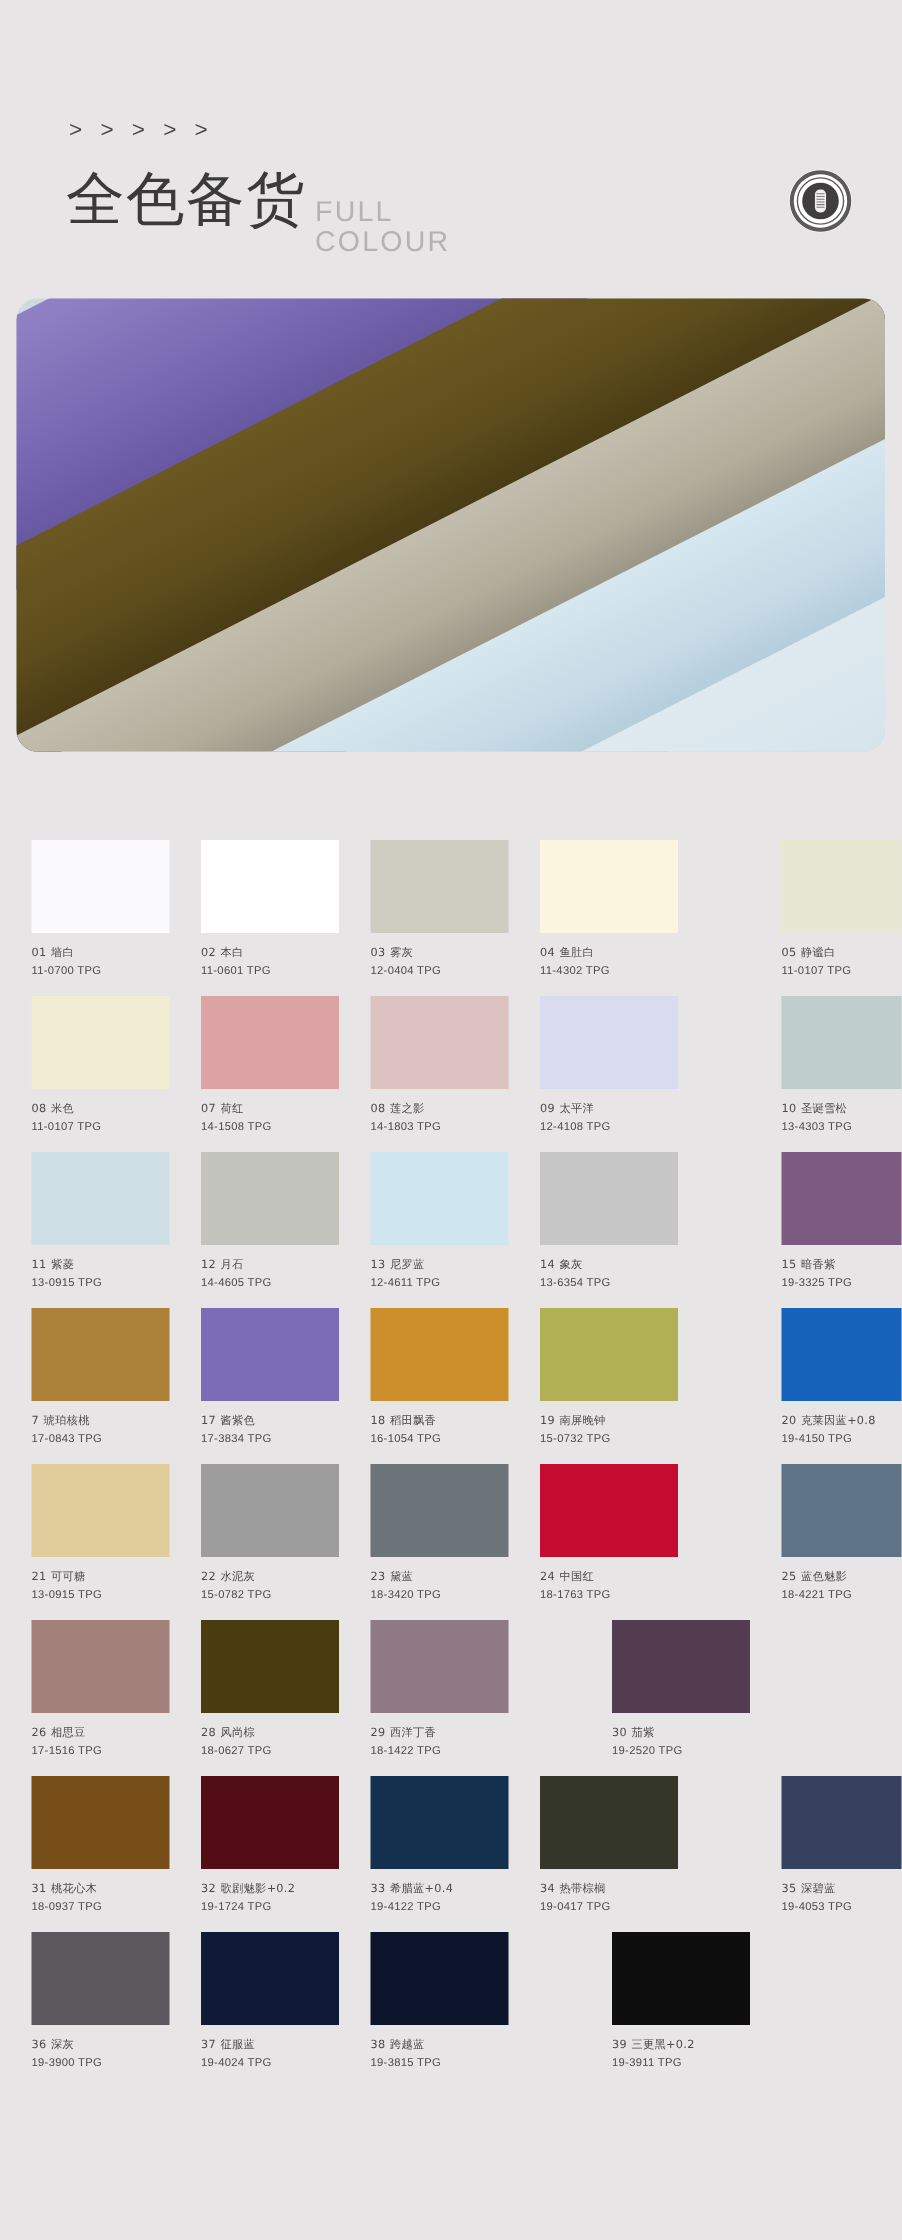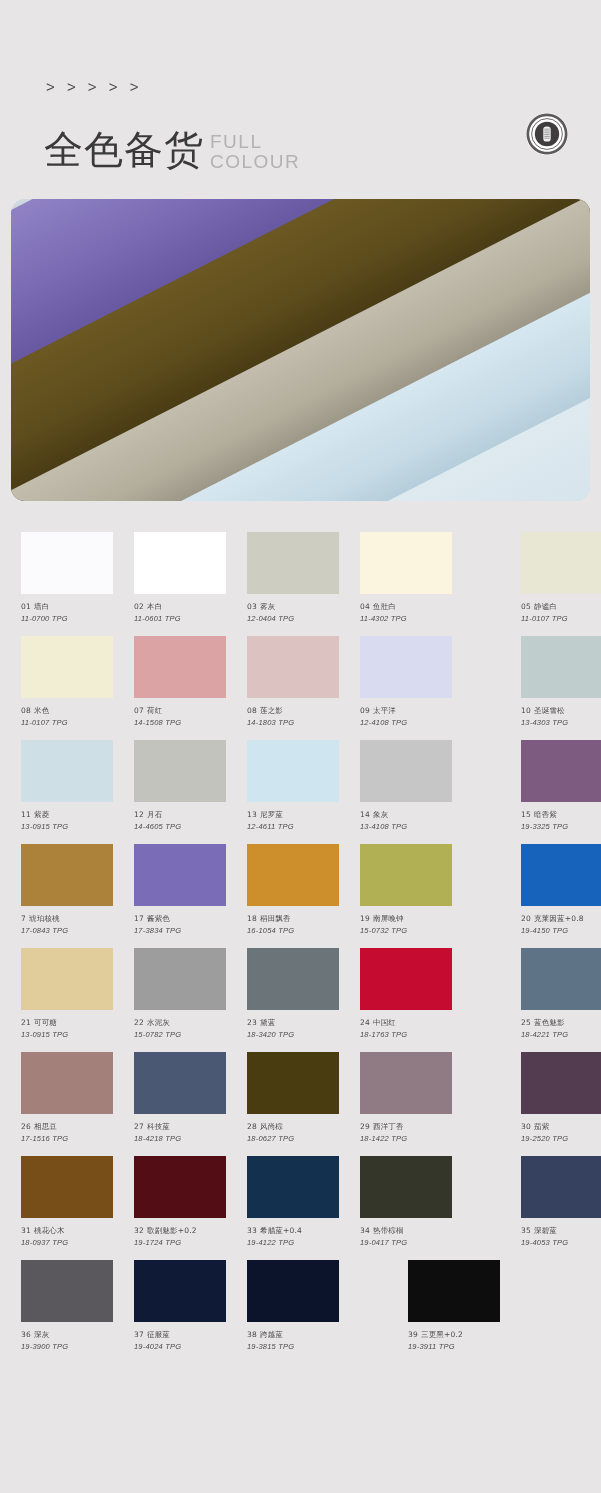--- a/index.html
+++ b/index.html
@@ -30,21 +30,21 @@
     letter-spacing: 4px;
     color: #4a4a4a;
     font-family: "Liberation Sans", sans-serif;
     line-height: 1;
   }
   .title-wrap {
     position: absolute;
     left: 44px;
     top: 112px;
     display: flex;
-    align-items: flex-end;
+    align-items: flex-start;
   }
   .title-cn {
     font-size: 39px;
     line-height: 44px;
     color: #3a3a3a;
     letter-spacing: 1px;
     font-family: "DejaVu Sans", sans-serif;
     font-weight: 400;
     white-space: nowrap;
   }
@@ -91,21 +91,21 @@
     width: 130%;
     transform-origin: center center;
     transform: rotate(-27deg);
   }
   .band .core { width: 100%; height: 100%; }
 
   
   .grid-panel {
     position: absolute;
     left: 0;
-    top: 515px;
+    top: 543px;
     width: 596px;
     padding-top: 17px;
   }
   .row {
     display: flex;
     margin-left: 21px;
     margin-bottom: 11px;
   }
   .cell {
     width: 92px;
@@ -124,21 +124,20 @@
     font-size: 7.5px;
     line-height: 12px;
     font-family: "DejaVu Sans", sans-serif;
     white-space: nowrap;
   }
   .cap .code {
     display: block;
     font-family: "Liberation Sans", sans-serif;
     letter-spacing: 0.2px;
     color: #4c4a4a;
-    font-style: italic;
   }
   .cap .nm { letter-spacing: 0.2px; }
   .cap .idx { margin-right: 3px; }
 </style>
 </head>
 <body>
 
 <div class="header">
 
   <div class="chevrons">&gt; &gt; &gt; &gt; &gt;</div>
@@ -291,21 +290,21 @@
         <div class="chip" title="尼罗蓝" style="background: rgb(207, 229, 239);"></div>
         <div class="cap">
           <div class="nm"><span class="idx">13</span><span>尼罗蓝</span></div>
           <span class="code">12-4611 TPG</span>
         </div>
       </div>
       <div class="cell">
         <div class="chip" title="象灰" style="background: rgb(198, 198, 198);"></div>
         <div class="cap">
           <div class="nm"><span class="idx">14</span><span>象灰</span></div>
-          <span class="code">13-4108 TPG</span>
+          <span class="code">13-6354 TPG</span>
         </div>
       </div>
       <div class="cell">
         <div class="chip" title="暗香紫" style="background: rgb(125, 90, 127);"></div>
         <div class="cap">
           <div class="nm"><span class="idx">15</span><span>暗香紫</span></div>
           <span class="code">19-3325 TPG</span>
         </div>
       </div>
     </div>
@@ -385,27 +384,20 @@
     </div>
     <div class="row">
       <div class="cell">
         <div class="chip" title="相思豆" style="background: rgb(164, 128, 122);"></div>
         <div class="cap">
           <div class="nm"><span class="idx">26</span><span>相思豆</span></div>
           <span class="code">17-1516 TPG</span>
         </div>
       </div>
       <div class="cell">
-        <div class="chip" title="科技蓝" style="background: rgb(74, 88, 115);"></div>
-        <div class="cap">
-          <div class="nm"><span class="idx">27</span><span>科技蓝</span></div>
-          <span class="code">18-4218 TPG</span>
-        </div>
-      </div>
-      <div class="cell">
         <div class="chip" title="风尚棕" style="background: rgb(74, 60, 17);"></div>
         <div class="cap">
           <div class="nm"><span class="idx">28</span><span>风尚棕</span></div>
           <span class="code">18-0627 TPG</span>
         </div>
       </div>
       <div class="cell">
         <div class="chip" title="西洋丁香" style="background: rgb(144, 122, 131);"></div>
         <div class="cap">
           <div class="nm"><span class="idx">29</span><span>西洋丁香</span></div>

